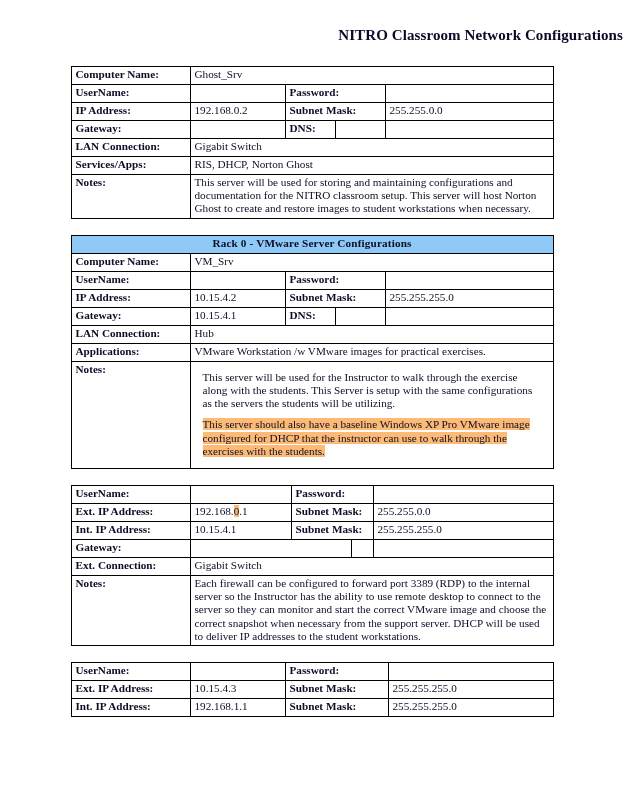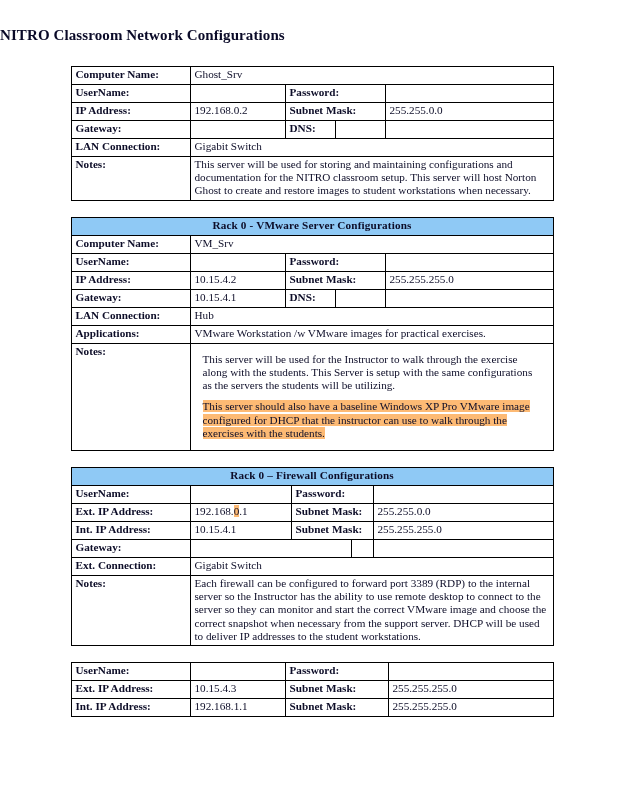--- a/index.html
+++ b/index.html
@@ -15,21 +15,21 @@
     overflow: hidden;
   }
   .page {
     position: relative;
     width: 623px;
     height: 810px;
     box-sizing: border-box;
     padding: 0;
   }
   .doc-title {
-    text-align: left;
+    text-align: right;
     font-size: 15px;
     font-weight: bold;
     color: #0a0a28;
     margin: 0;
     padding-top: 27px;
     padding-bottom: 0;
     letter-spacing: 0.1px;
   }
   .tables-wrap {
     width: 482px;
@@ -126,20 +126,24 @@
           <td class="val">&nbsp;</td>
           <td class="lbl2">DNS:</td>
           <td class="val">&nbsp;</td>
           <td class="val">&nbsp;</td>
         </tr>
         <tr>
           <td class="lbl">LAN Connection:</td>
           <td class="val" colspan="4">Gigabit Switch</td>
         </tr>
         <tr>
+          <td class="lbl">Services/Apps:</td>
+          <td class="val" colspan="4">RIS, DHCP, Norton Ghost</td>
+        </tr>
+        <tr>
           <td class="lbl">Notes:</td>
           <td class="val notes-body" colspan="4">This server will be used for storing and maintaining configurations and documentation for the NITRO classroom setup. This server will host Norton Ghost to create and restore images to student workstations when necessary.</td>
         </tr>
       </tbody>
     </table>
 
     <table class="cfg">
       <colgroup>
         <col style="width:119px">
         <col style="width:95px">
@@ -195,23 +199,20 @@
     <table class="cfg">
       <colgroup>
         <col style="width:119px">
         <col style="width:101px">
         <col style="width:60px">
         <col style="width:22px">
         <col style="width:180px">
       </colgroup>
       <tbody>
         <tr>
-          <th class="tbl-title" colspan="5">Rack 0 – Firewall Configurations</th>
-        </tr>
-        <tr>
           <td class="lbl">UserName:</td>
           <td class="val">&nbsp;</td>
           <td class="lbl2" colspan="2">Password:</td>
           <td class="val">&nbsp;</td>
         </tr>
         <tr>
           <td class="lbl">Ext. IP Address:</td>
           <td class="val"><span>192.168.</span><span class="hl">0</span><span>.1</span></td>
           <td class="lbl2" colspan="2">Subnet Mask:</td>
           <td class="val">255.255.0.0</td>

